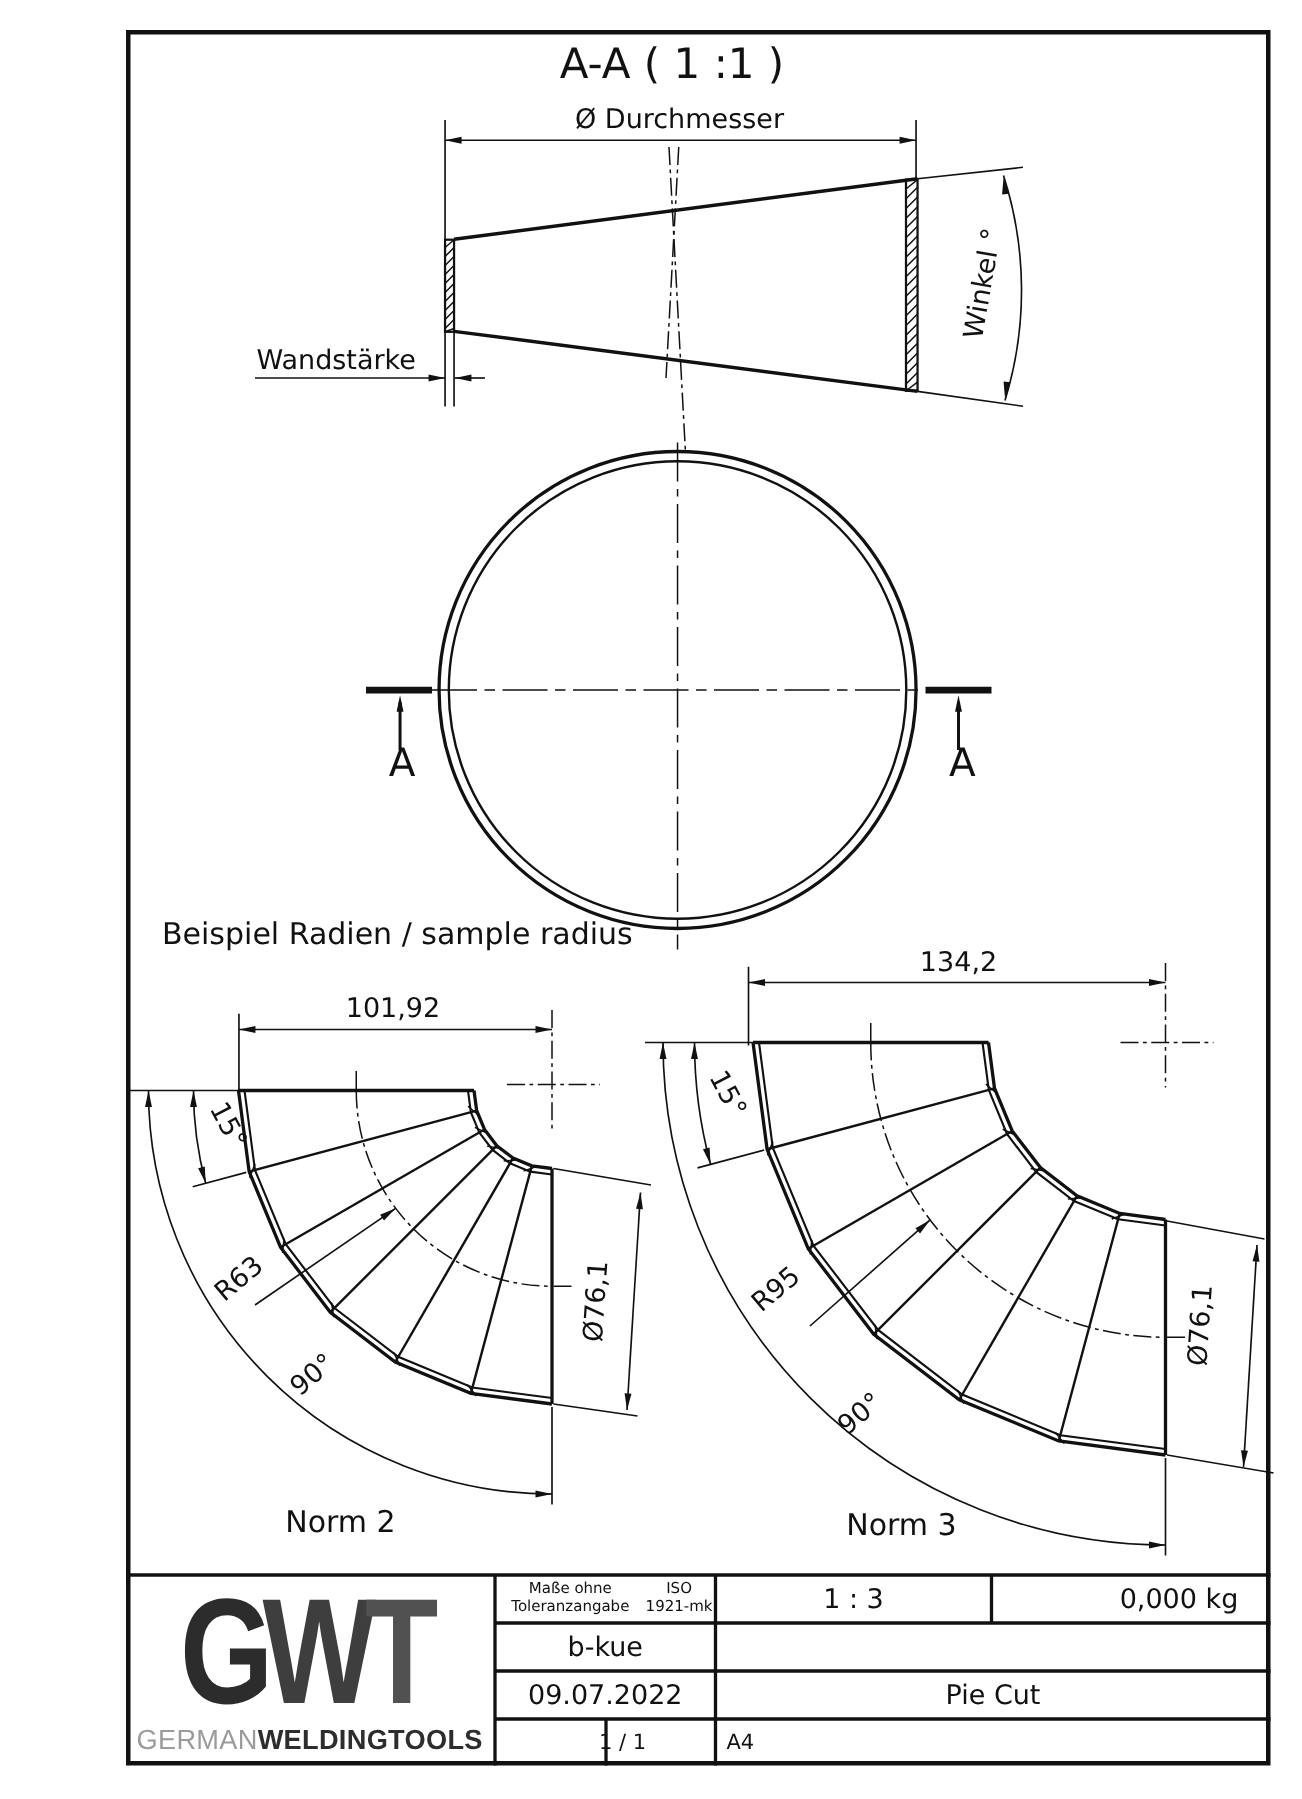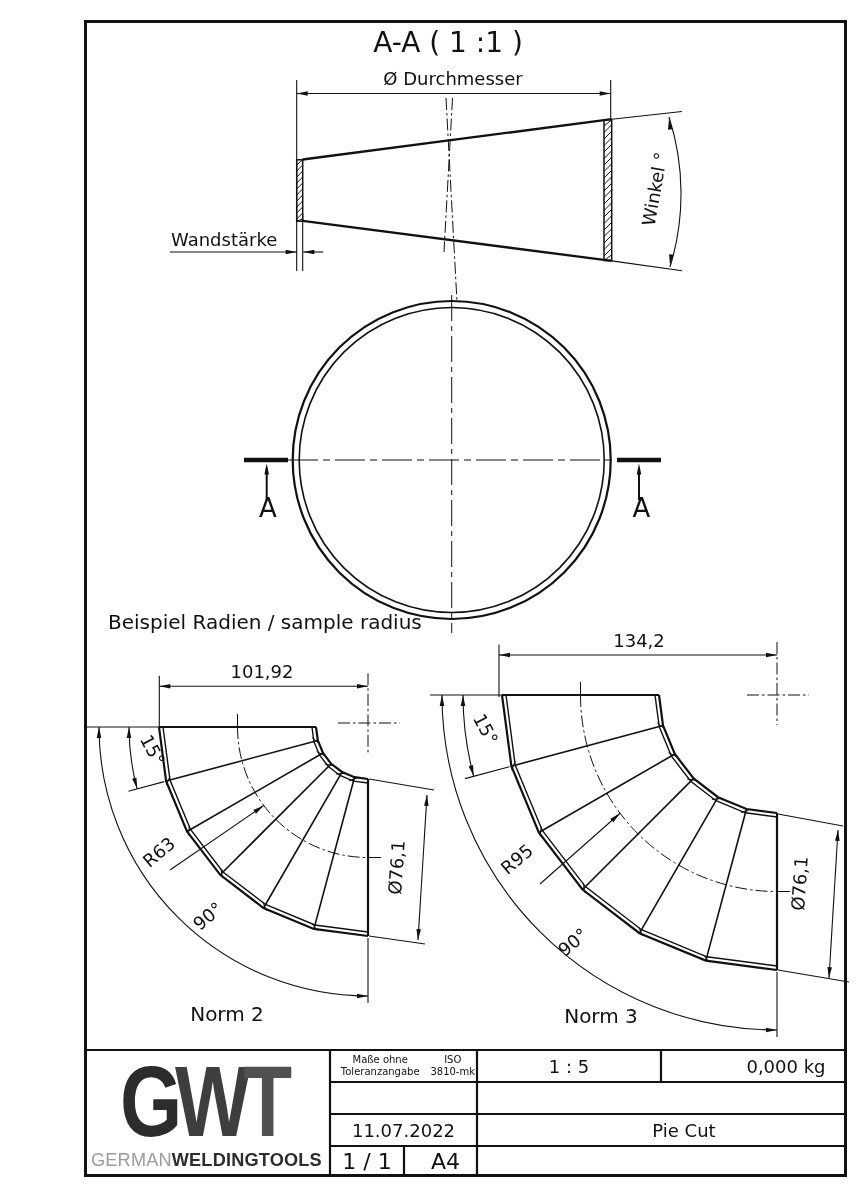--- a/index.html
+++ b/index.html
@@ -3,21 +3,21 @@
 <meta charset="utf-8">
 <style>
   html,body{margin:0;padding:0;background:#ffffff;}
   #sheet{position:relative;width:868px;height:1199px;background:#ffffff;overflow:hidden;
          font-family:"DejaVu Sans",sans-serif;color:#111;}
   #drawing{position:absolute;left:0;top:0;}
   .cell{position:absolute;display:flex;align-items:center;justify-content:center;
         font-family:"DejaVu Sans",sans-serif;color:#111;}
   .tol{flex-direction:row;font-size:10px;line-height:1.2;text-align:center;}
   .tb{font-size:18px;}
-  .tb-small{font-size:22px;}
+  .tb-small{font-size:14px;margin-left:48px;}
   .logo-box{position:absolute;left:84px;top:1050px;width:246px;height:151px;}
   .gwt{position:absolute;left:36px;top:-14px;font-family:"Liberation Sans",sans-serif;
        font-weight:bold;font-size:100px;letter-spacing:-9px;line-height:1.3;
        transform:scaleX(.8);transform-origin:left top;white-space:nowrap;}
   .gwt .g{color:#2c2c2c;} .gwt .w{color:#3e3e3e;} .gwt .t{color:#515151;}
   .brand{position:absolute;left:7px;top:99px;width:236px;font-family:"Liberation Sans",sans-serif;
          font-size:18.5px;letter-spacing:.2px;white-space:nowrap;transform:scaleX(.98);transform-origin:left top;}
   .brand .light{color:#9b9b9b;font-weight:normal;}
   .brand .bold{color:#2d2d2d;font-weight:bold;}
   svg text{fill:#111;font-family:"DejaVu Sans",sans-serif;}
@@ -251,26 +251,27 @@
         <polygon points="303.3,252 314.3,254.3 314.3,249.7" fill="#111"></polygon>
         <polygon points="669,118.5 668.0577066286816,129.69830715788638 672.6234189262317,129.1377081782227" fill="#111"></polygon>
         <polygon points="670,265.5 673.6234189262317,254.8622918217773 669.0577066286816,254.30169284211362" fill="#111"></polygon>
         <polygon points="266.7,463.5 264.4,474.5 269,474.5" fill="#111"></polygon>
         <polygon points="639,463.5 636.7,474.5 641.3,474.5" fill="#111"></polygon>
       </g>
   </svg>
 
   <div class="cell tol" style="left:331px;top:1050px;width:145px;height:32px;">
     <div>Maße ohne Toleranzangabe</div>
-    <div>ISO 3810-mk</div>
+    <div>ISO 1921-mk</div>
   </div>
-  <div class="cell tb" style="left:477px;top:1050px;width:184px;height:32px;">1 : 5</div>
+  <div class="cell tb" style="left:477px;top:1050px;width:184px;height:32px;">1 : 3</div>
   <div class="cell tb" style="left:661px;top:1050px;width:186px;height:32px;padding-left:32px;">0,000 kg</div>
-  <div class="cell tb" style="left:331px;top:1114px;width:145px;height:32px;">11.07.2022</div>
-  <div class="cell tb" style="left:477px;top:1114px;width:370px;height:32px;padding-left:22px;">Pie Cut</div>
+  <div class="cell tb" style="left:331px;top:1082px;width:145px;height:32px;">b-kue</div>
+  <div class="cell tb" style="left:331px;top:1114px;width:145px;height:32px;">09.07.2022</div>
+  <div class="cell tb" style="left:477px;top:1114px;width:370px;height:32px;">Pie Cut</div>
   <div class="cell tb-small" style="left:331px;top:1146px;width:72px;height:31px;">1 / 1</div>
   <div class="cell tb-small" style="left:404px;top:1146px;width:83px;height:31px;text-align:center;">A4</div>
 
   <div class="logo-box">
     <div class="gwt"><span class="g">G</span><span class="w">W</span><span class="t">T</span></div>
     <div class="brand"><span class="light">GERMAN</span><span class="bold">WELDINGTOOLS</span></div>
   </div>
 </div>
 
 </body></html>

